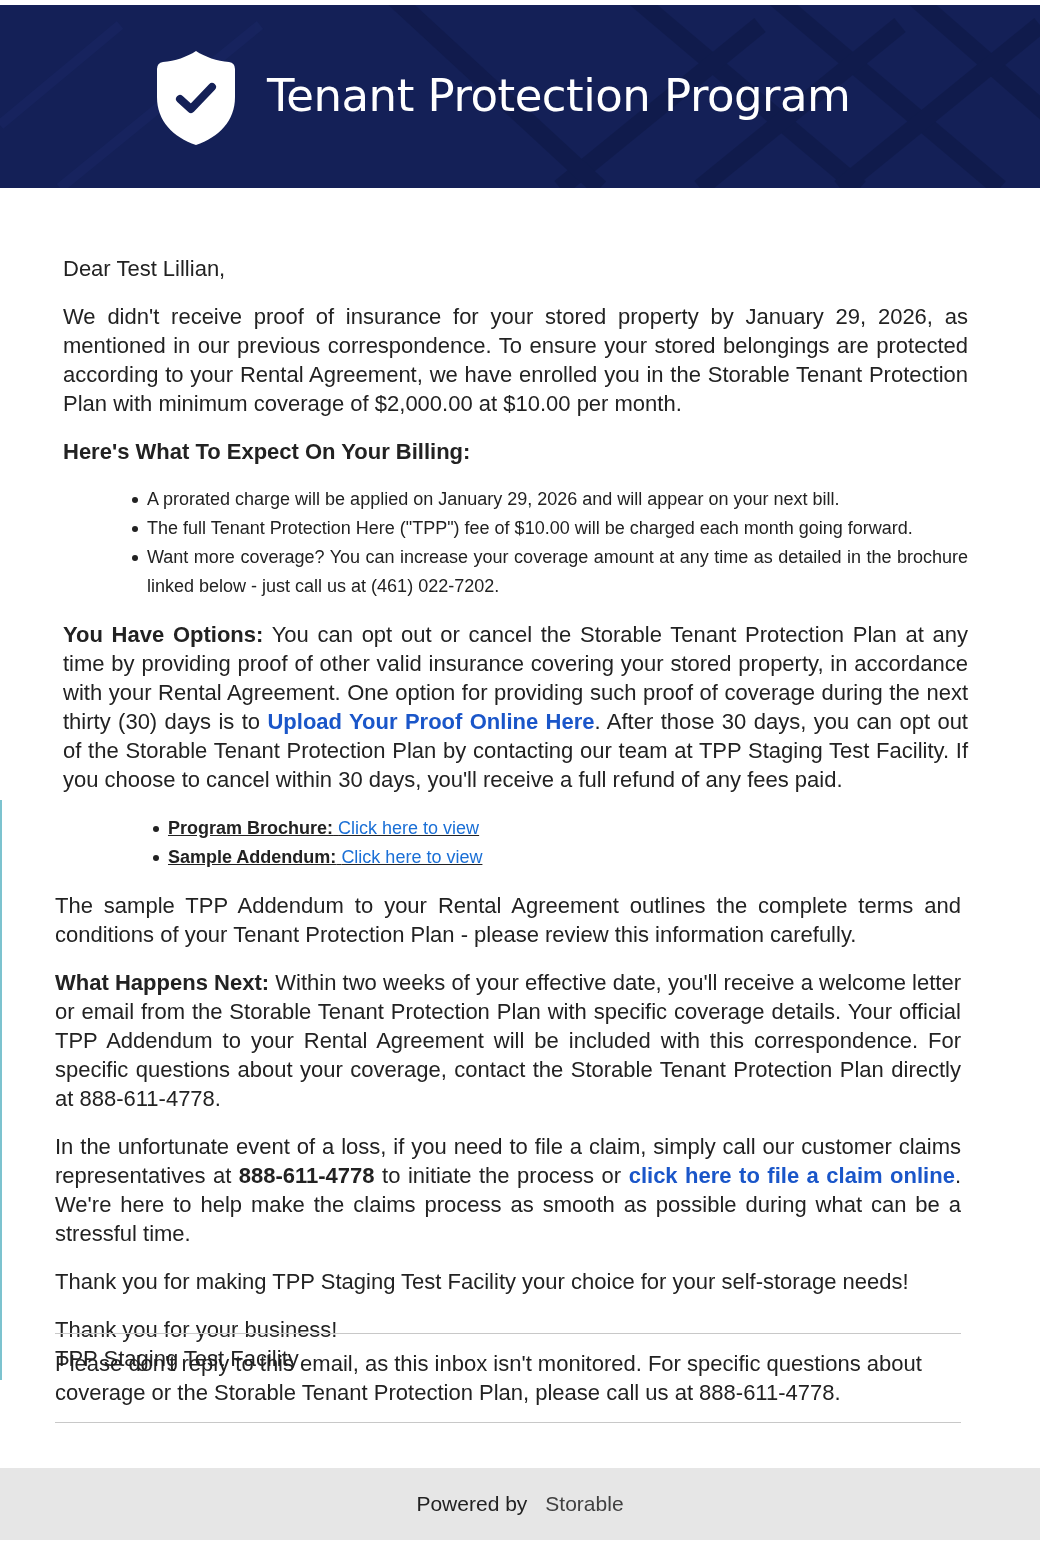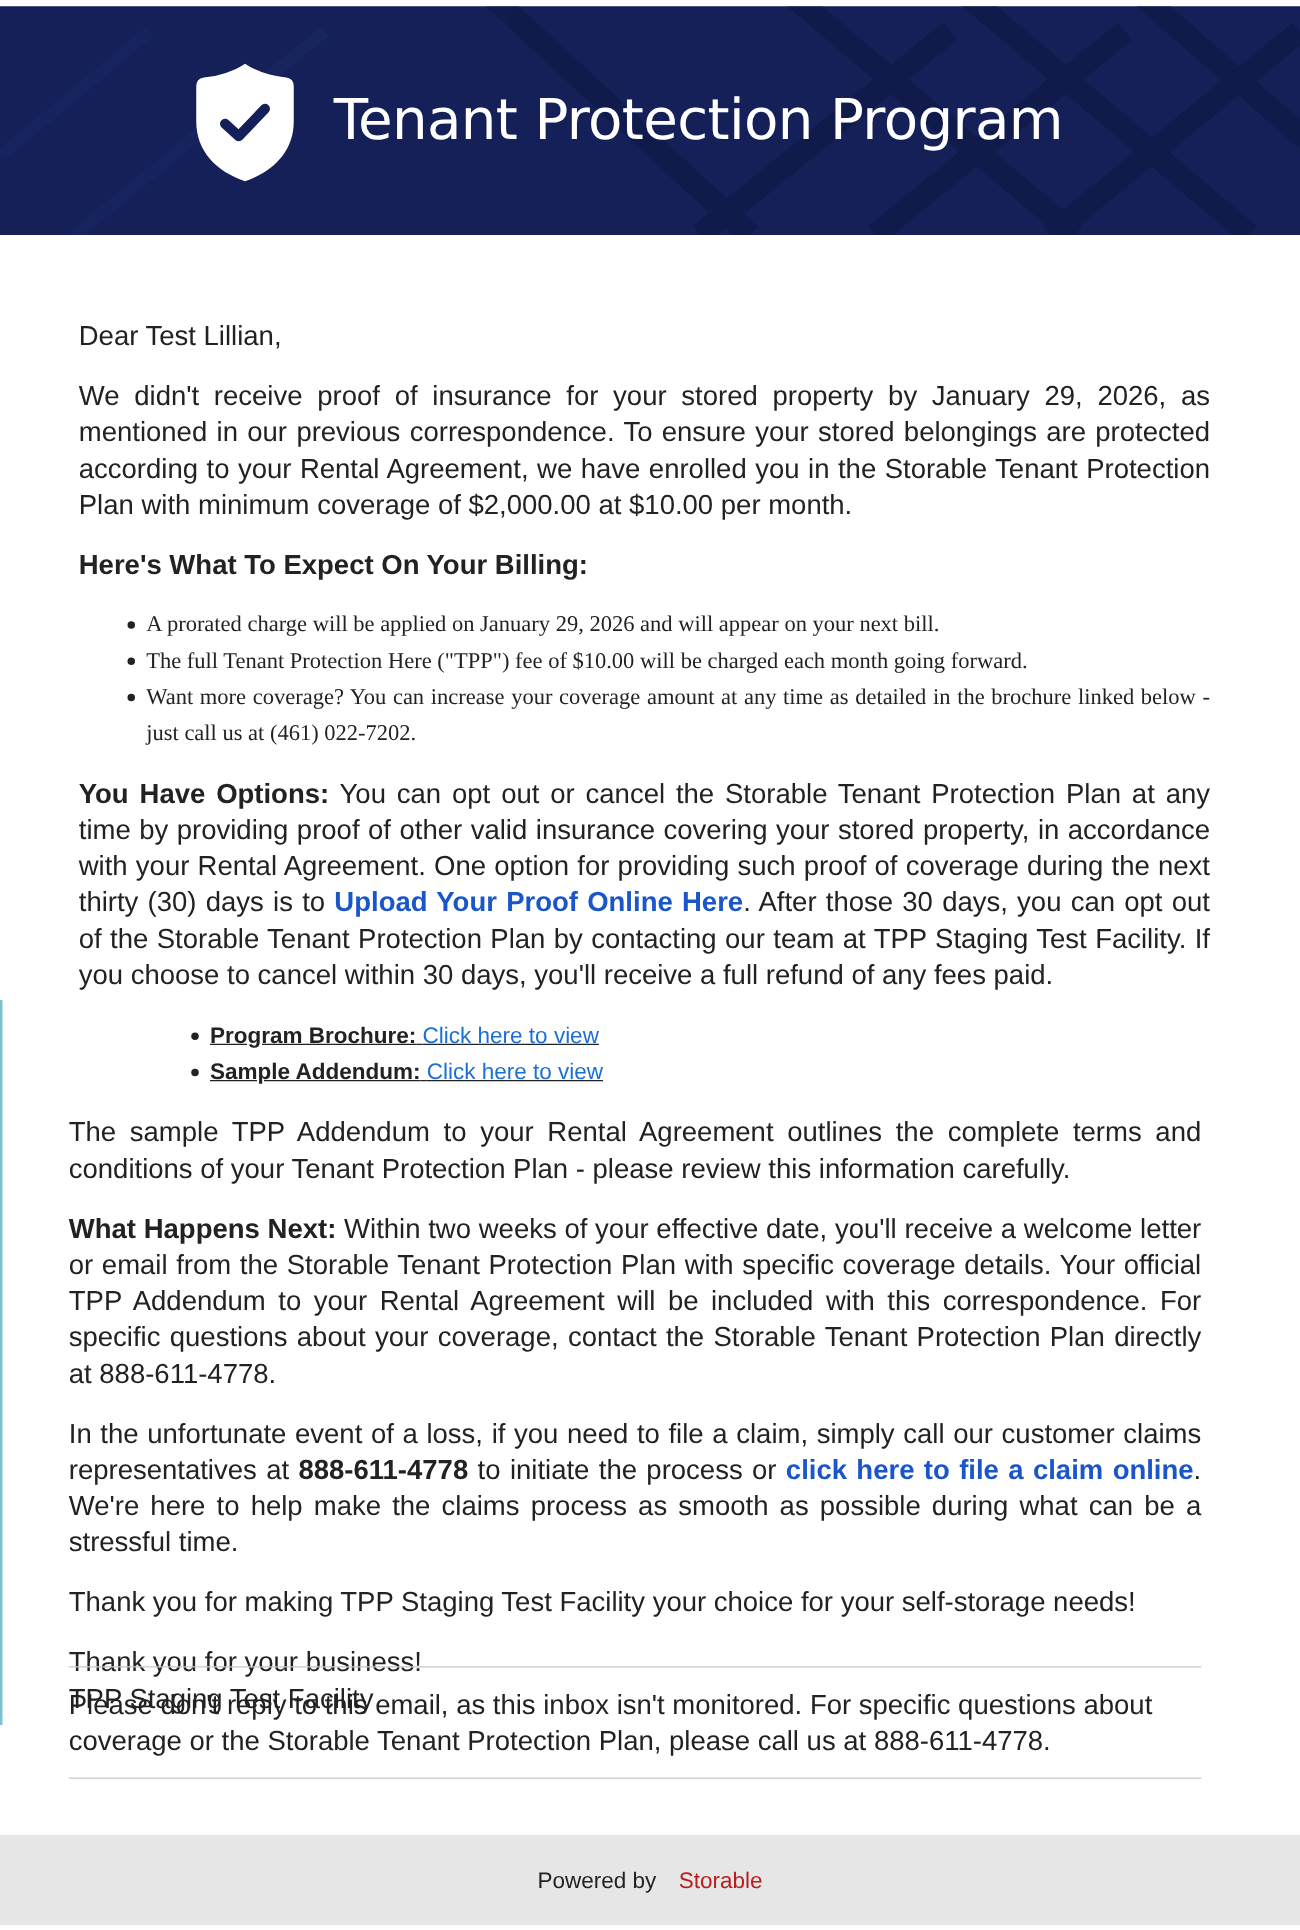--- a/index.html
+++ b/index.html
@@ -126,24 +126,24 @@
     .footer {
       position: absolute;
       left: 0;
       top: 1468px;
       width: 1040px;
       height: 72px;
       background: #e6e6e6;
       display: flex;
       align-items: center;
       justify-content: center;
-      font-size: 18px;
+      font-size: 21px;
       color: #222;
     }
-    .footer .link { margin-left: 18px; color: #b91c1c; }
+    .footer .link { margin-left: 18px; color: #404040; }
   </style>
 </head>
 <body>
 
 <div class="header">
   <svg class="header-pattern" viewBox="0 0 1040 183" preserveAspectRatio="none">
     <g fill="none" stroke="#0f1a48" stroke-width="18" opacity="0.7">
       <path d="M620 -20 L860 183"></path>
       <path d="M760 -20 L1000 183"></path>
       <path d="M900 -20 L1060 120"></path>
@@ -170,21 +170,21 @@
 
 <div class="content">
 
   <div class="sec-a" style="top:66px;">
     <p>Dear Test Lillian,</p>
 
     <p class="just" style="margin-top:19px;">We didn't receive proof of insurance for your stored property by January 29, 2026, as mentioned in our previous correspondence. To ensure your stored belongings are protected according to your Rental Agreement, we have enrolled you in the Storable Tenant Protection Plan with minimum coverage of $2,000.00 at $10.00 per month.</p>
 
     <p style="margin-top:19px;"><b>Here's What To Expect On Your Billing:</b></p>
 
-    <ul class="bul" style="margin:19px 0 0 54px;font-family:Liberation Serif, serif;">
+    <ul class="bul" style="margin:19px 0 0 84px;">
       <li>A prorated charge will be applied on January 29, 2026 and will appear on your next bill.</li>
       <li>The full Tenant Protection Here ("TPP") fee of $10.00 will be charged each month going forward.</li>
       <li>Want more coverage? You can increase your coverage amount at any time as detailed in the brochure linked below - just call us at (461) 022-7202.</li>
     </ul>
 
     <p class="just" style="margin-top:19px;"><b>You Have Options:</b><span> You can opt out or cancel the Storable Tenant Protection Plan at any time by providing proof of other valid insurance covering your stored property, in accordance with your Rental Agreement. One option for providing such proof of coverage during the next thirty (30) days is to </span><a class="link-bold">Upload Your Proof Online Here</a><span>. After those 30 days, you can opt out of the Storable Tenant Protection Plan by contacting our team at TPP Staging Test Facility. If you choose to cancel within 30 days, you'll receive a full refund of any fees paid.</span></p>
   </div>
 
   <div class="sec-b" style="top:626px;">
     <ul class="bul" style="margin:0 0 0 113px;text-decoration:underline;">

